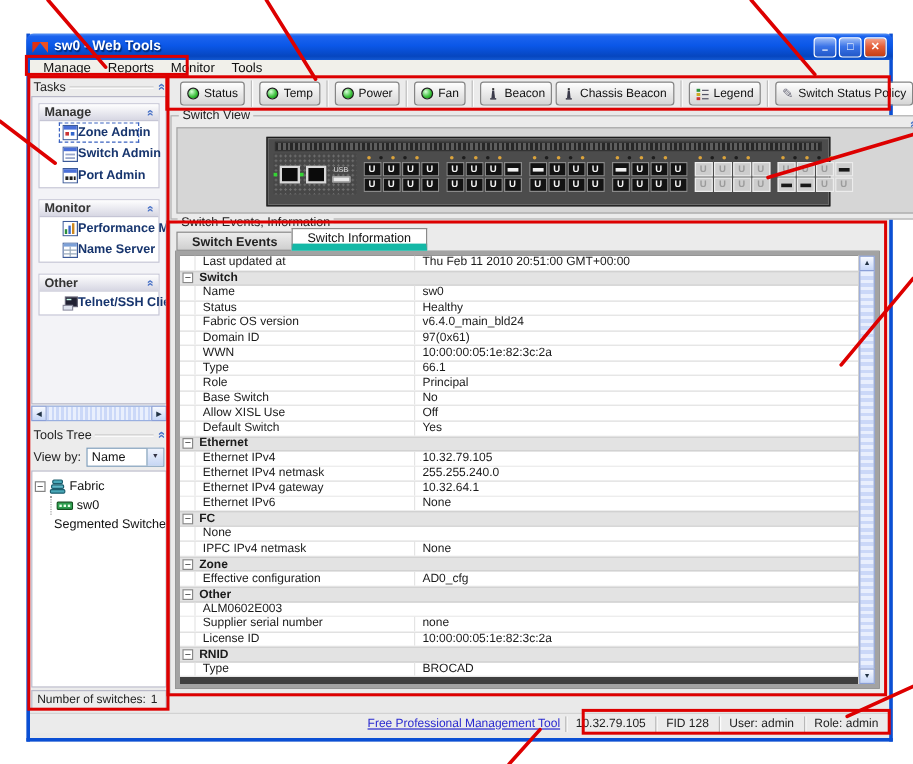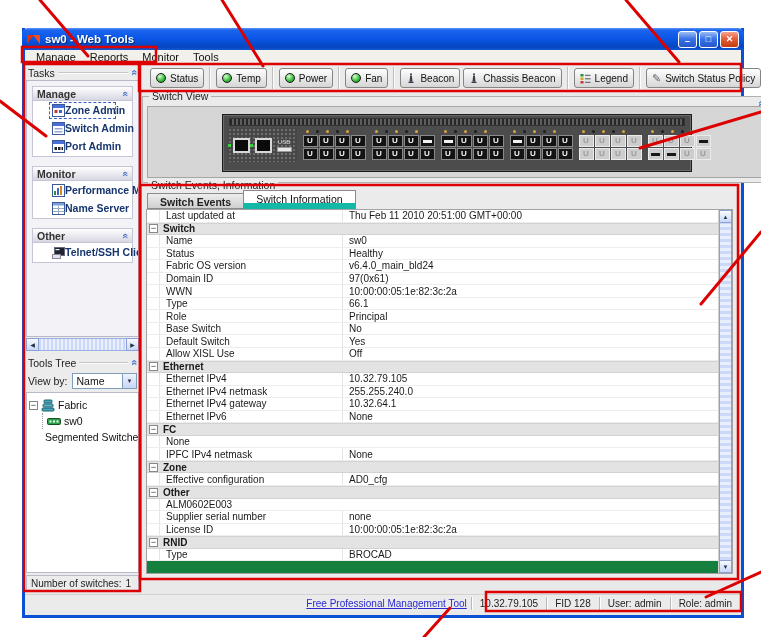--- a/index.html
+++ b/index.html
@@ -127,21 +127,21 @@
   .pcell.lbar { background:#cdcdcd; border:1px solid #ececec; }
   .pcell.lbar::after { content:""; width:9px; height:3px; background:#181818; }
 
   #info-panel { left:116px; top:157px; width:597px; height:394px; }
   .tabs { position:absolute; left:5px; top:5px; display:flex; align-items:flex-end; height:18px; z-index:2; }
   .tab { font-size:10.5px; padding:2px 12px 3px; border:1px solid #8a8a8a; white-space:nowrap; }
   .tab.inactive { background:linear-gradient(#ededed,#cfcfcf); font-weight:bold; color:#222;
                   height:16px; margin-right:-1px;margin-top:22px; }
   .tab.active { background:#ffffff; color:#111; height:19px; border-bottom:6px solid #14b8a6; position:relative; z-index:3; }
   .tablearea { position:absolute; left:4px; right:4px; top:23px; bottom:4px;
-               background:#15803d; border:1px solid #a3a3a3; }
+               background:#404040; border:4px solid #a3a3a3; }
   .tbody { position:absolute; left:0; top:0; right:14px; bottom:0; overflow:hidden; }
   .trow { display:flex; align-items:center; height:12.55px; font-size:10px; color:#1a1a1a; }
   .trow.kv { background:#fff; border-bottom:1px solid #ededed; }
   .trow.sect { background:#e3e3e3; border-top:1px solid #d2d2d2; border-bottom:1px solid #d2d2d2; font-weight:bold; }
   .gut { width:13px; align-self:stretch; border-right:1px solid #e4e4e4; flex:none;
          display:flex; align-items:center; justify-content:center; }
   .trow.sect .gut { border-right:none; }
   .texp2 { width:9px; height:9px; border:1px solid #888; background:#fff; font-size:9px;
            line-height:7px; text-align:center; font-weight:normal; color:#333; }
   .tkey { width:183px; flex:none; padding-left:6px; border-right:1px solid #e4e4e4;
@@ -602,27 +602,27 @@
               <span class="tkey">Role</span>
               <span class="tval">Principal</span>
             </div>
             <div class="trow kv">
               <span class="gut"></span>
               <span class="tkey">Base Switch</span>
               <span class="tval">No</span>
             </div>
             <div class="trow kv">
               <span class="gut"></span>
+              <span class="tkey">Allow XISL Use</span>
+              <span class="tval">Off</span>
+            </div>
+            <div class="trow kv">
+              <span class="gut"></span>
               <span class="tkey">Default Switch</span>
               <span class="tval">Yes</span>
-            </div>
-            <div class="trow kv">
-              <span class="gut"></span>
-              <span class="tkey">Allow XISL Use</span>
-              <span class="tval">Off</span>
             </div>
             <div class="trow sect">
               <span class="gut">
                 <span class="texp2">−</span>
               </span>
               <span class="skey">Ethernet</span>
             </div>
             <div class="trow kv">
               <span class="gut"></span>
               <span class="tkey">Ethernet IPv4</span>

